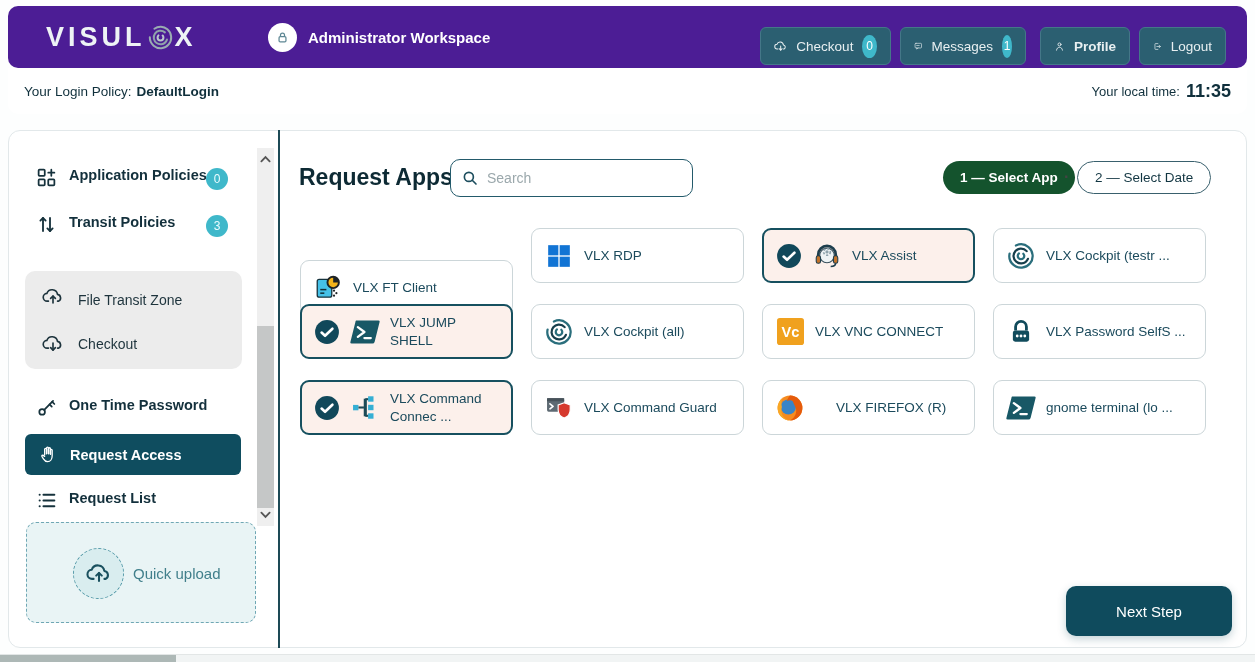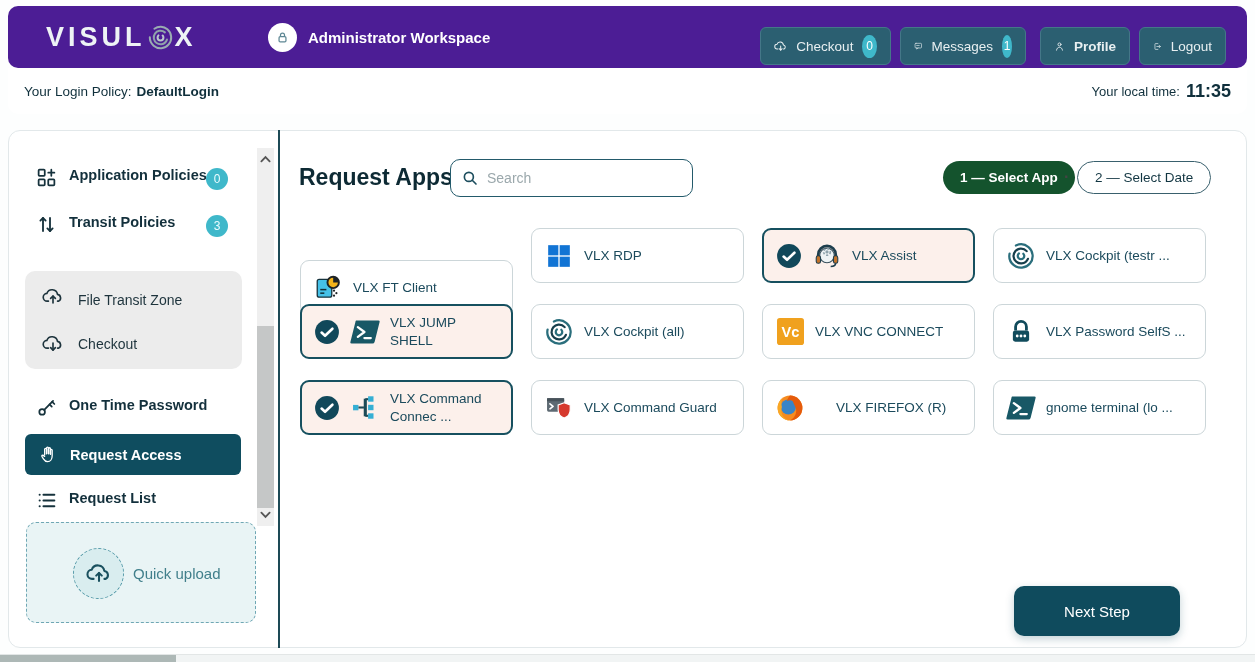--- a/index.html
+++ b/index.html
@@ -81,21 +81,21 @@
   
   .app-card { position:absolute; width:213px; height:55px; background:#fff; border:1px solid #CCD6D9;
     border-radius:9px; display:flex; align-items:center; gap:10px; padding:0 10px 0 12px;
     cursor:pointer; }
   .app-card.selected { background:#FCF0EB; border:2px solid #16505F; }
   .app-icon { width:30px; height:30px; flex:0 0 30px; display:flex; align-items:center;
     justify-content:center; }
   .check-wrap { width:26px; height:26px; flex:0 0 26px; }
   .app-label { font-size:13.5px; color:#1B4A5C; line-height:1.3; max-height:36px; overflow:hidden; }
 
-  .next-btn { left:1014px; top:586px; width:166px; height:50px; background:#0F4B5D; color:#fff;
+  .next-btn { left:1066px; top:586px; width:166px; height:50px; background:#0F4B5D; color:#fff;
     border:none; border-radius:10px; font-size:15px; cursor:pointer;
     font-family:"Liberation Sans", sans-serif; box-shadow:0 3px 8px rgba(15,75,93,.25); }
 
   
   .h-scroll { left:0; top:654px; width:1255px; height:8px; background:#F1F4F4; border-top:1px solid #E2E6E6; }
   .h-thumb { position:absolute; left:0; top:0; width:176px; height:8px; background:#ADB8B6; }
 </style>
 </head>
 <body>
 

